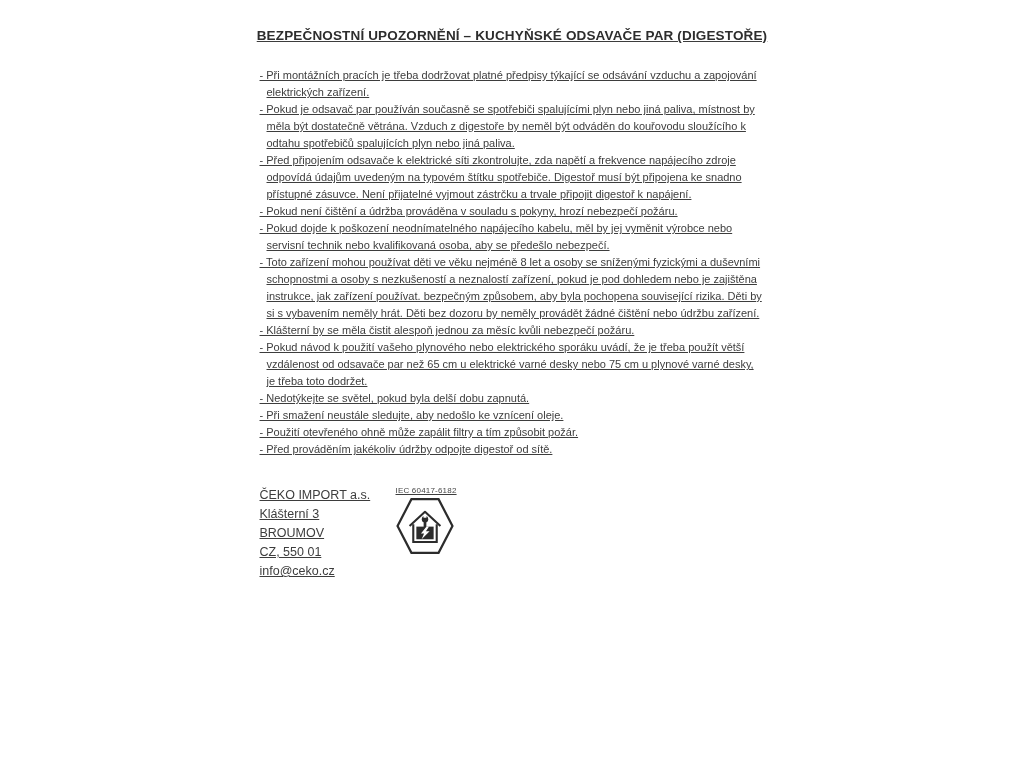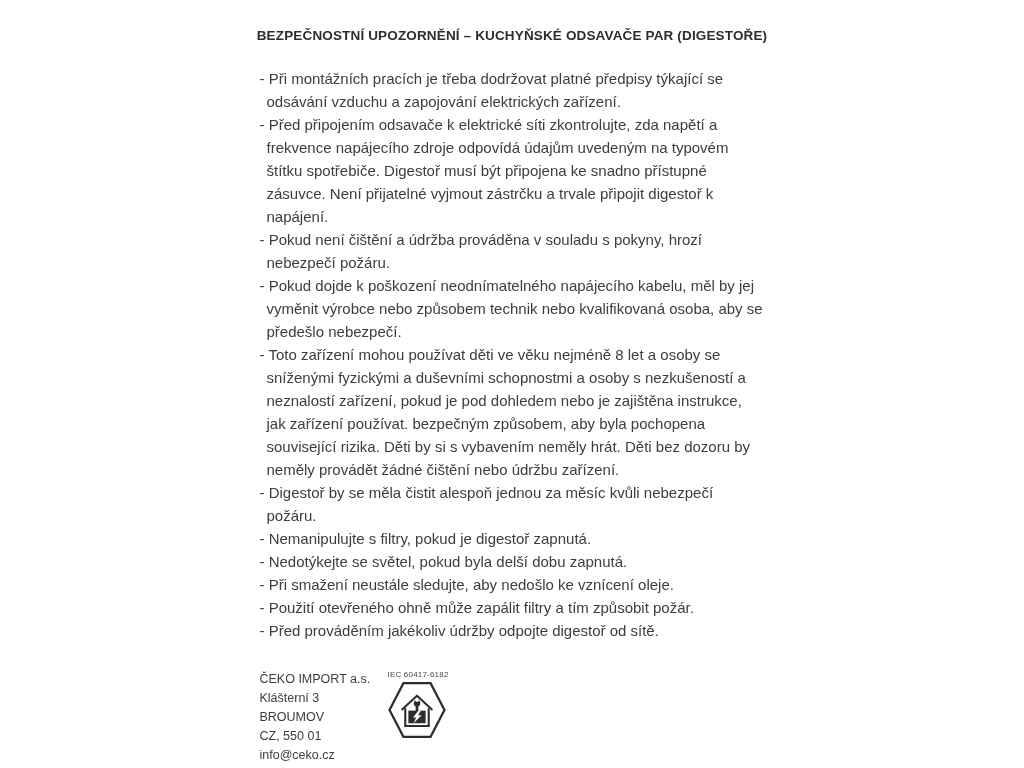--- a/index.html
+++ b/index.html
@@ -12,80 +12,82 @@
     height: 768px;
     overflow: hidden;
     font-family: "Liberation Sans", sans-serif;
     color: #3d3d3d;
   }
   .page {
     position: relative;
     width: 1024px;
     height: 584px;
     background: #ffffff;
+    text-decoration: underline;
   }
   .doc-title {
     padding-top: 28px;
     text-align: center;
     font-size: 13.5px;
     font-weight: 700;
     letter-spacing: 0.15px;
     color: #2d2d2d;
   }
   .warning-list {
     width: 505px;
     margin: 24px auto 12px auto;
-    font-size: 15px;
-    line-height: 23px;
+    font-size: 11px;
+    line-height: 17px;
     color: #3d3d3d;
   }
   .warning-item {
     padding-left: 7px;
     text-indent: -7px;
   }
   .footer {
     width: 505px;
     margin: 28px auto 0 auto;
     display: flex;
     align-items: flex-start;
   }
   .company-block {
     width: 126px;
     font-size: 12.5px;
     line-height: 19px;
     color: #3d3d3d;
   }
   .symbol-block {
-    margin-left: 0;
+    margin-left: 8px;
   }
   .symbol-label {
     font-size: 8px;
     letter-spacing: 0.2px;
     color: #474747;
     margin: 0 0 2px 2px;
   }
   .iec-symbol {
     display: block;
   }
 </style>
 </head>
 <body>
 
 <div class="page">
 
   <div class="doc-title">BEZPEČNOSTNÍ UPOZORNĚNÍ – KUCHYŇSKÉ ODSAVAČE PAR (DIGESTOŘE)</div>
 
   <div class="warning-list">
       <div class="warning-item">- Při montážních pracích je třeba dodržovat platné předpisy týkající se odsávání vzduchu a zapojování elektrických zařízení.</div>
+      <div class="warning-item">- Pokud je odsavač par používán současně se spotřebiči spalujícími plyn nebo jiná paliva, místnost by měla být dostatečně větrána. Vzduch z digestoře by neměl být odváděn do kouřovodu sloužícího k odtahu spotřebičů spalujících plyn nebo jiná paliva.</div>
       <div class="warning-item">- Před připojením odsavače k elektrické síti zkontrolujte, zda napětí a frekvence napájecího zdroje odpovídá údajům uvedeným na typovém štítku spotřebiče. Digestoř musí být připojena ke snadno přístupné zásuvce. Není přijatelné vyjmout zástrčku a trvale připojit digestoř k napájení.</div>
       <div class="warning-item">- Pokud není čištění a údržba prováděna v souladu s pokyny, hrozí nebezpečí požáru.</div>
-      <div class="warning-item">- Pokud dojde k poškození neodnímatelného napájecího kabelu, měl by jej vyměnit výrobce nebo způsobem technik nebo kvalifikovaná osoba, aby se předešlo nebezpečí.</div>
+      <div class="warning-item">- Pokud dojde k poškození neodnímatelného napájecího kabelu, měl by jej vyměnit výrobce nebo servisní technik nebo kvalifikovaná osoba, aby se předešlo nebezpečí.</div>
       <div class="warning-item">- Toto zařízení mohou používat děti ve věku nejméně 8 let a osoby se sníženými fyzickými a duševními schopnostmi a osoby s nezkušeností a neznalostí zařízení, pokud je pod dohledem nebo je zajištěna instrukce, jak zařízení používat. bezpečným způsobem, aby byla pochopena související rizika. Děti by si s vybavením neměly hrát. Děti bez dozoru by neměly provádět žádné čištění nebo údržbu zařízení.</div>
-      <div class="warning-item">- Digestoř by se měla čistit alespoň jednou za měsíc kvůli nebezpečí požáru.</div>
-      <div class="warning-item">- Nemanipulujte s filtry, pokud je digestoř zapnutá.</div>
+      <div class="warning-item">- Klášterní by se měla čistit alespoň jednou za měsíc kvůli nebezpečí požáru.</div>
+      <div class="warning-item">- Pokud návod k použití vašeho plynového nebo elektrického sporáku uvádí, že je třeba použít větší vzdálenost od odsavače par než 65 cm u elektrické varné desky nebo 75 cm u plynové varné desky, je třeba toto dodržet.</div>
       <div class="warning-item">- Nedotýkejte se světel, pokud byla delší dobu zapnutá.</div>
       <div class="warning-item">- Při smažení neustále sledujte, aby nedošlo ke vznícení oleje.</div>
       <div class="warning-item">- Použití otevřeného ohně může zapálit filtry a tím způsobit požár.</div>
       <div class="warning-item">- Před prováděním jakékoliv údržby odpojte digestoř od sítě.</div>
     </div>
 
   <div class="footer">
 
     <div class="company-block">
         <div class="company-line">ČEKO IMPORT a.s.</div>

